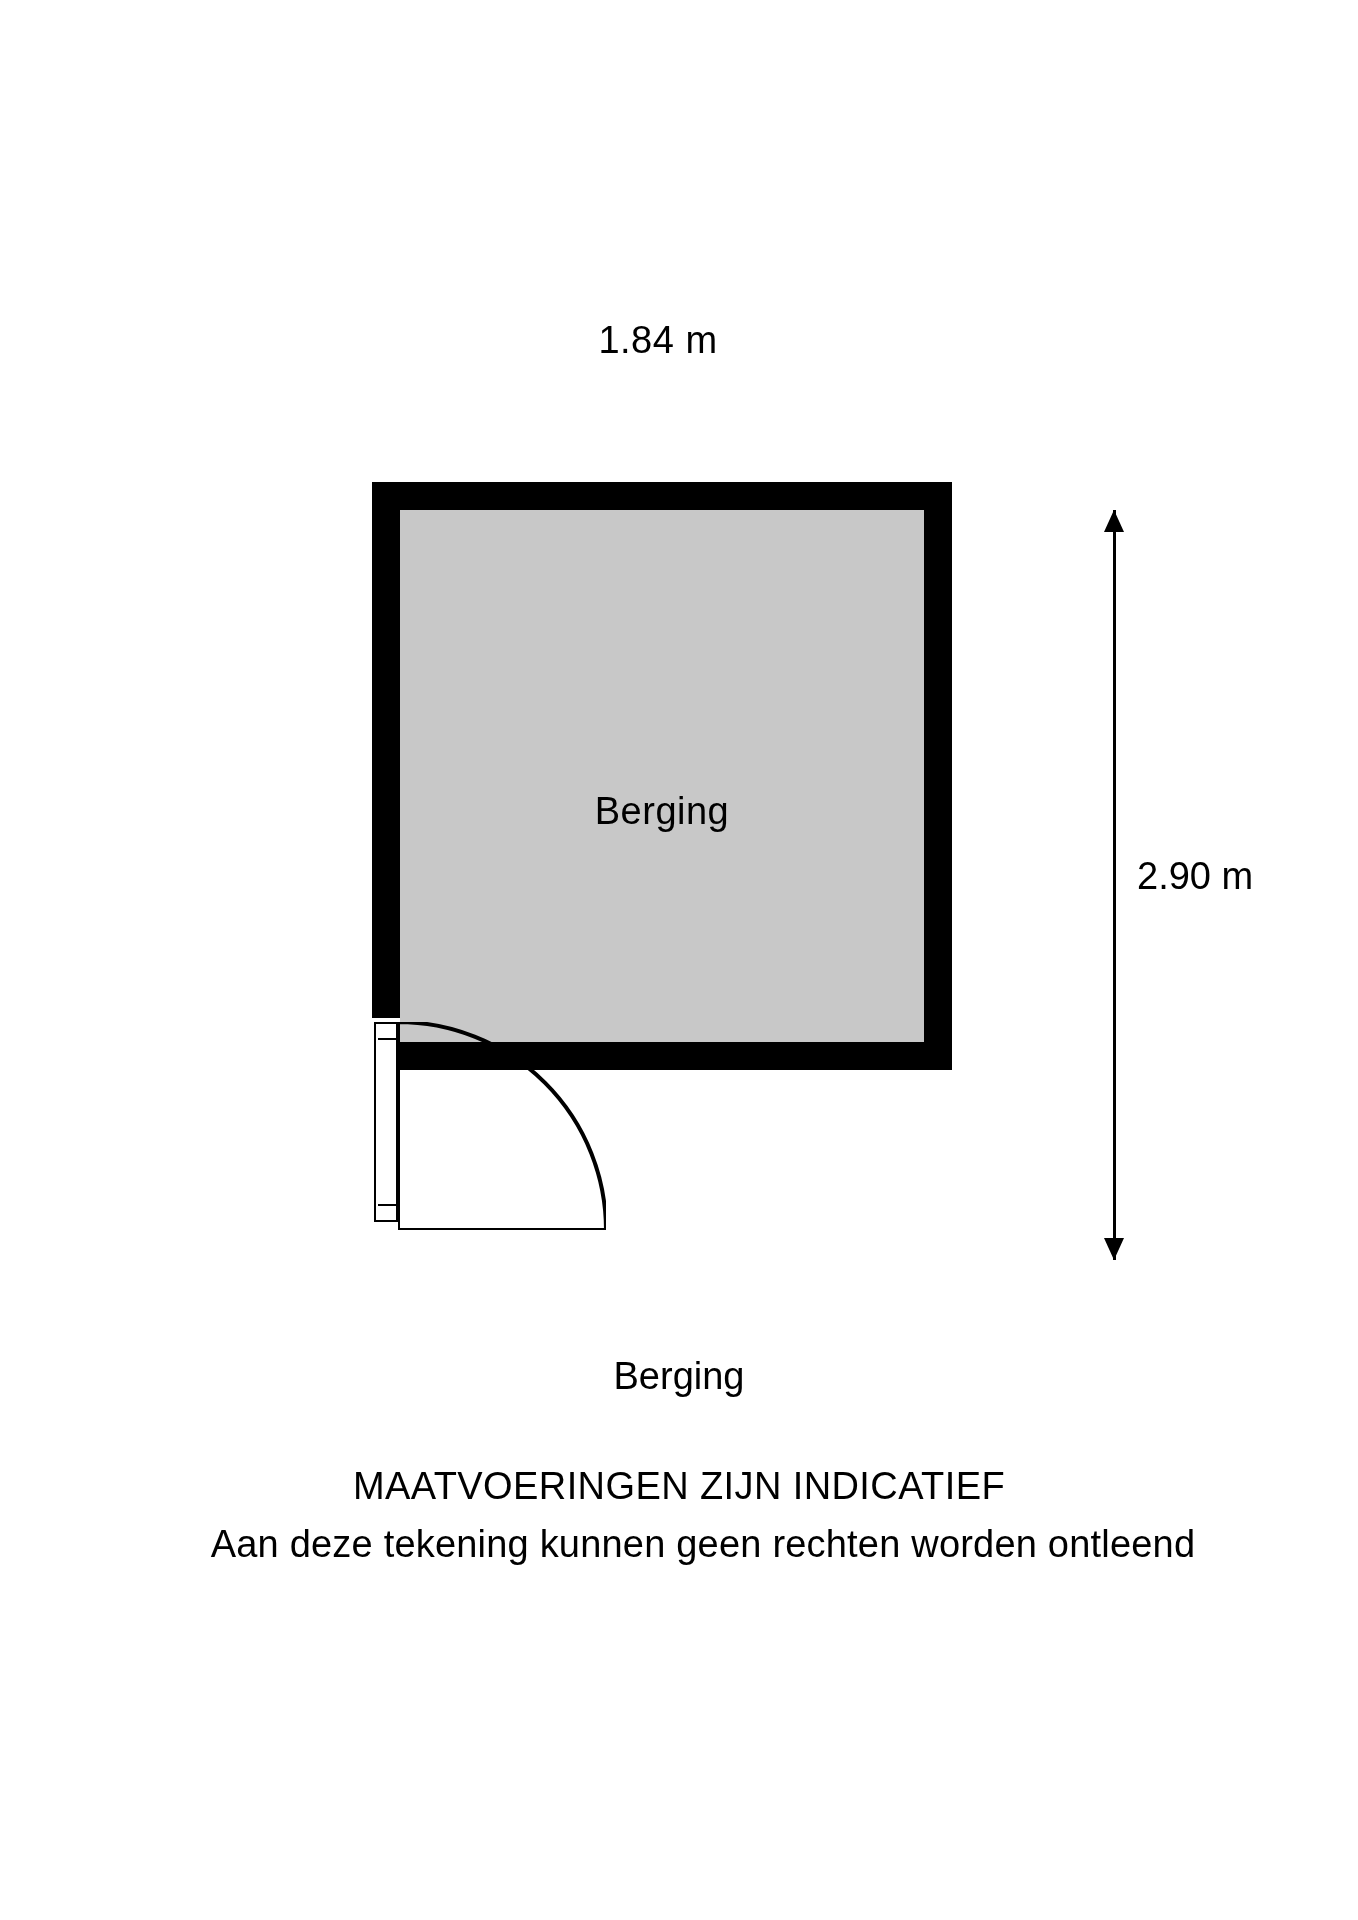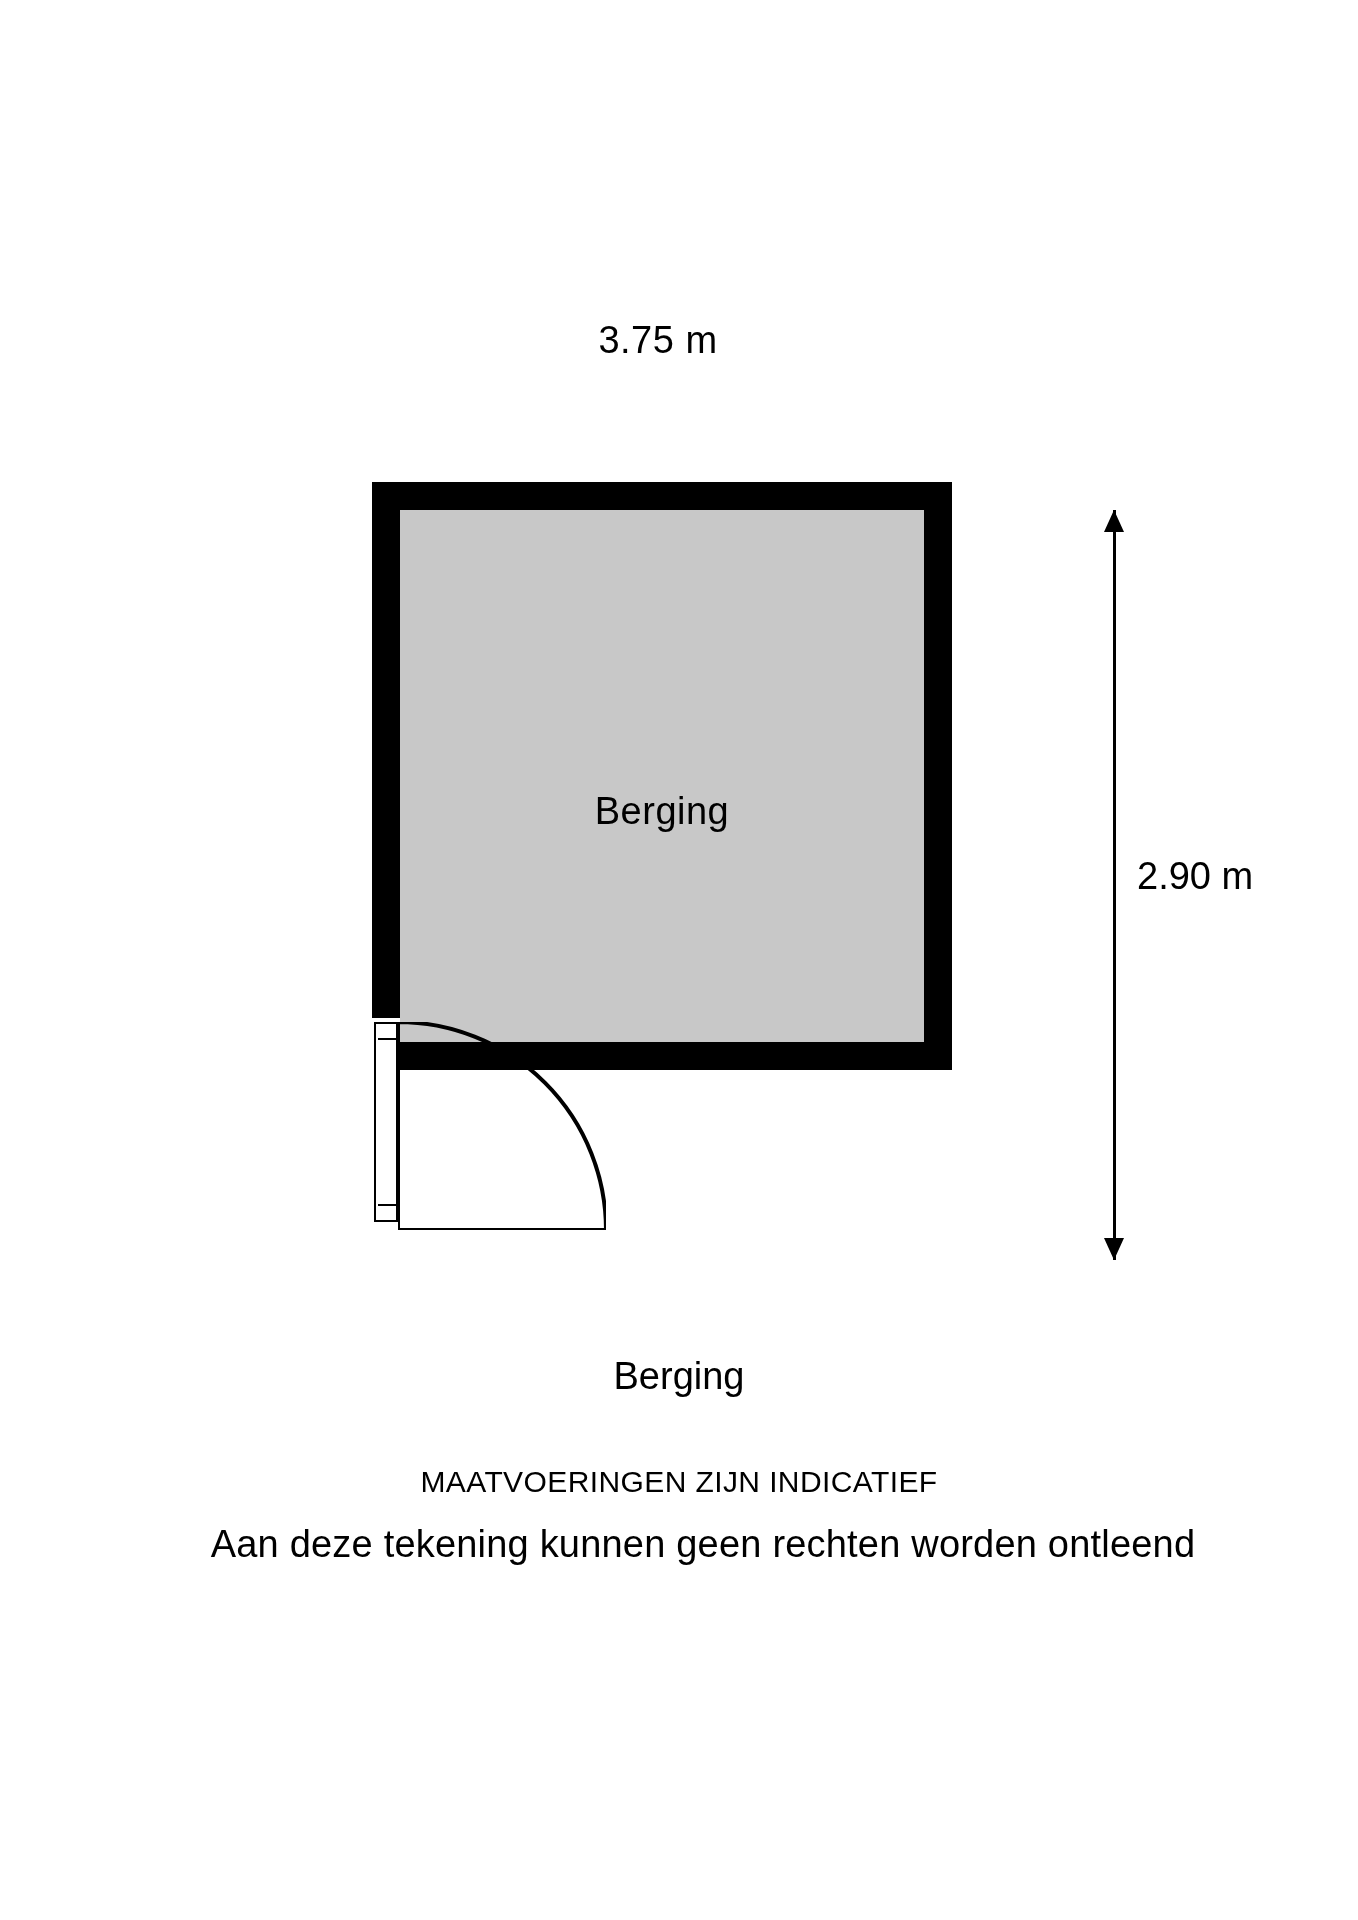--- a/index.html
+++ b/index.html
@@ -205,21 +205,21 @@
     width: 1358px;
     text-align: center;
     font-size: 38px;
   }
   .disclaimer-1 {
     position: absolute;
     left: 0;
     top: 1465px;
     width: 1358px;
     text-align: center;
-    font-size: 30px;
+    font-size: 38px;
     letter-spacing: 0.4px;
   }
   .disclaimer-2 {
     position: absolute;
     left: 0;
     top: 1523px;
     width: 1358px;
     text-align: center;
     font-size: 38px;
     letter-spacing: 0.2px;
@@ -229,21 +229,21 @@
 </head>
 <body>
 
 <div class="plan-stage">
 
   <div class="dim-top">
     <div class="dim-top-line"></div>
     <div class="arrow-left"></div>
     <div class="arrow-right"></div>
     <div class="dim-top-label">
-      <span>3.75 m</span>
+      <span>1.84 m</span>
     </div>
   </div>
 
   <div class="dim-right">
     <div class="dim-right-line"></div>
     <div class="arrow-up"></div>
     <div class="arrow-down"></div>
     <div class="dim-right-label">2.90 m</div>
   </div>
 

